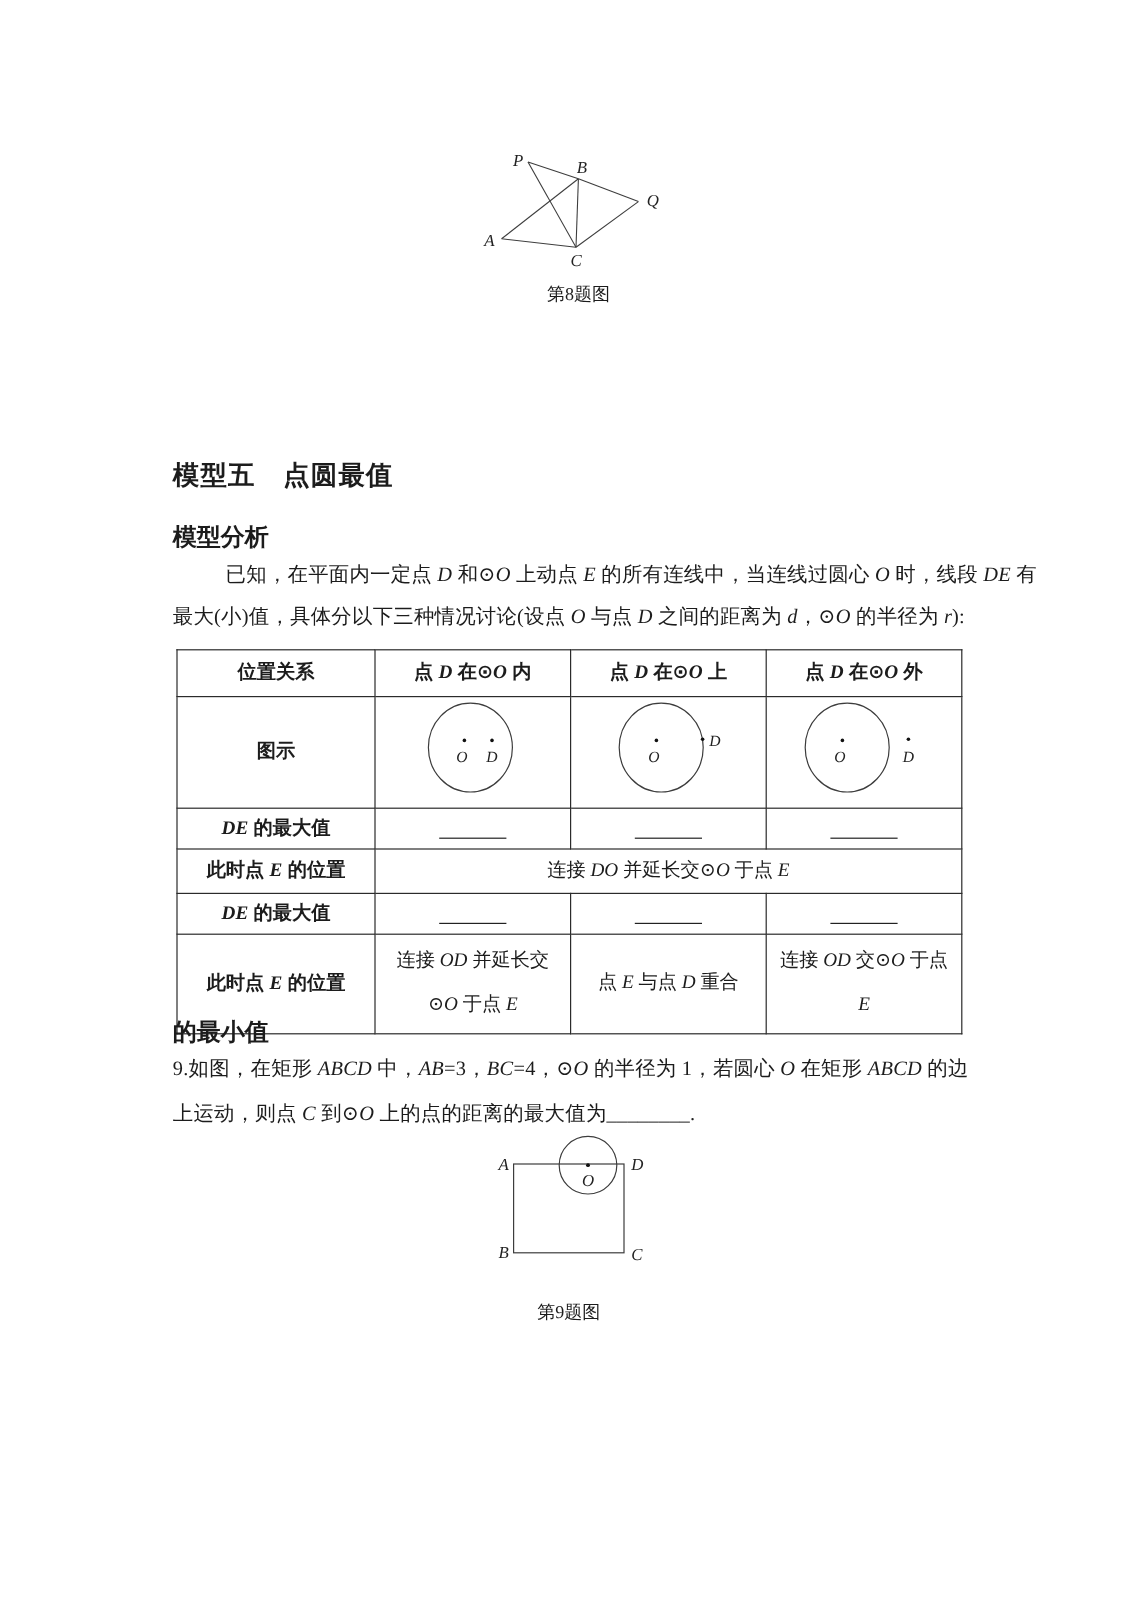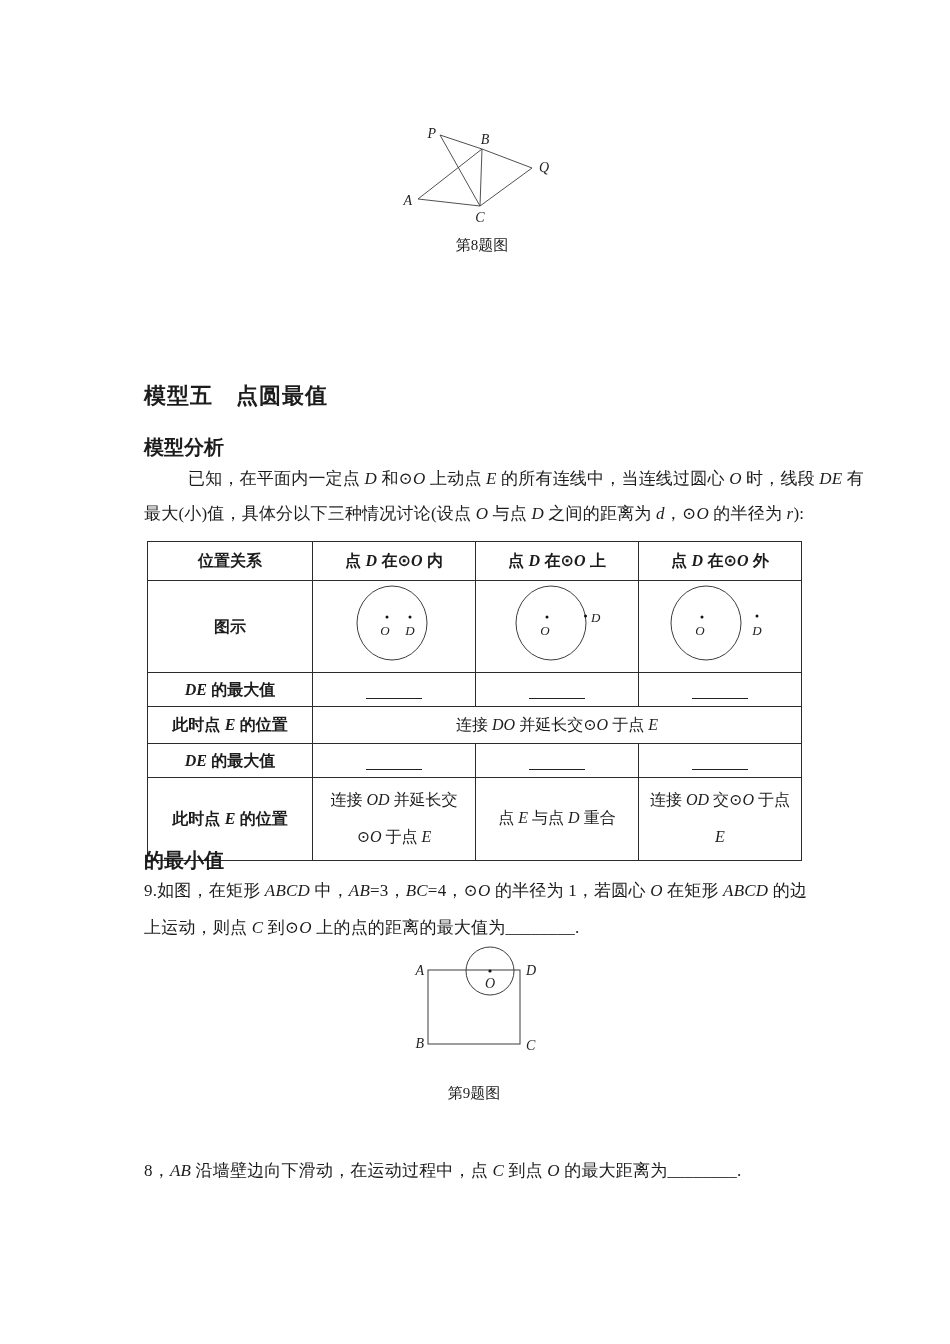--- a/index.html
+++ b/index.html
@@ -157,15 +157,14 @@
     <circle class="shape" cx="85" cy="31" r="24"></circle>
     <circle class="dot" cx="85" cy="31" r="1.6"></circle>
     <text x="19" y="35" font-size="14" text-anchor="end">A</text>
     <text x="121" y="35" font-size="14" text-anchor="start">D</text>
     <text x="19" y="108" font-size="14" text-anchor="end">B</text>
     <text x="121" y="110" font-size="14" text-anchor="start">C</text>
     <text x="85" y="48" font-size="14" text-anchor="middle">O</text>
   </svg>
   <div class="abs caption" style="left:409px; top:1084px; width:130px;">第9题图</div>
 
-  <div class="abs bodyline nowrap" style="left:144px; top:1159px; width:672px;"><span>8，</span><span class="v">AB</span><span> 沿墙壁边向下滑动，在运动过程中，点 </span><span class="v">C</span><span> 到点 </span><span class="v">O</span><span> 的最大距离为</span><span>________</span><span>.</span></div>
 
 </div>
 
 </body></html>

